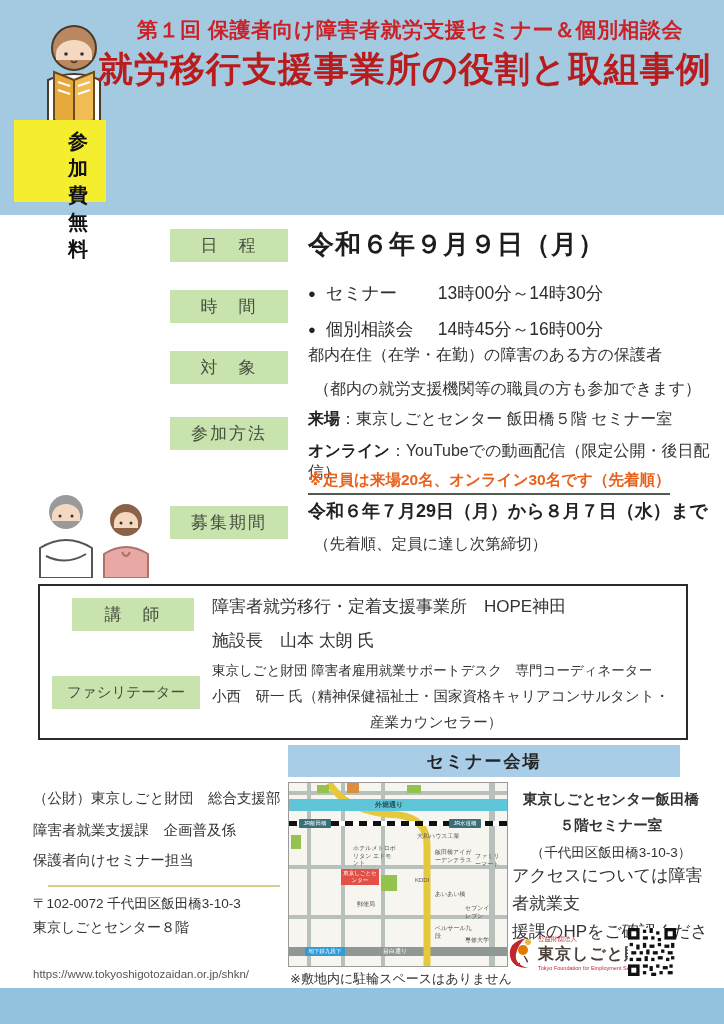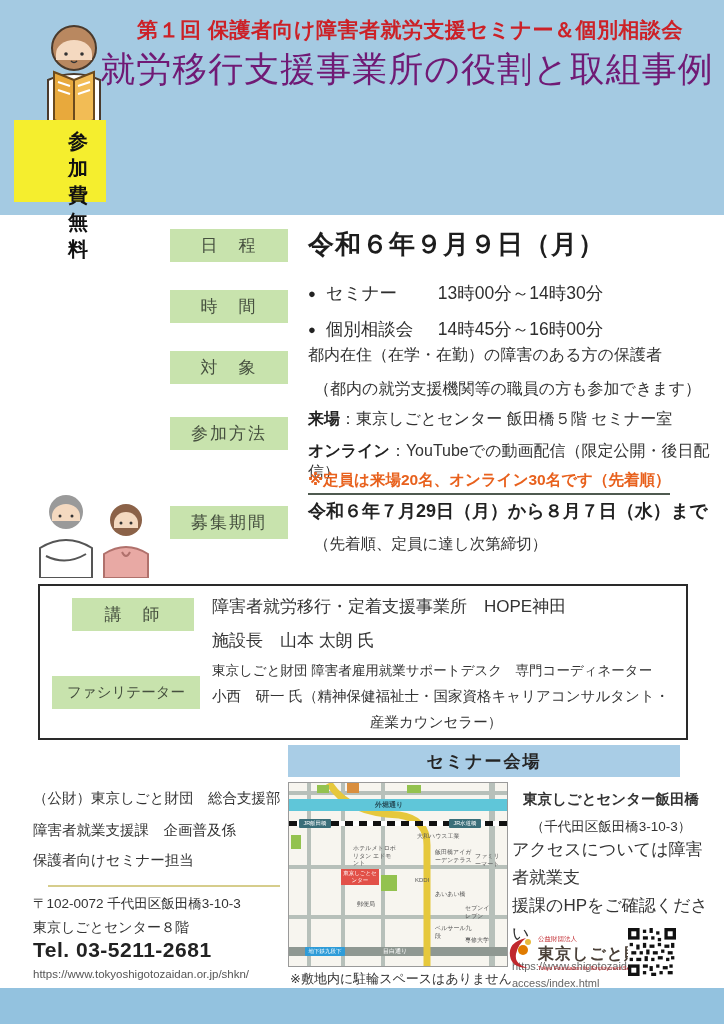--- a/index.html
+++ b/index.html
@@ -4,22 +4,22 @@
 <style>
   html,body{margin:0;padding:0;background:#e9e9e9;font-family:"Liberation Sans","DejaVu Sans",sans-serif;}
   #flyer{position:relative;width:724px;height:1024px;background:#ffffff;overflow:hidden;margin:0 auto;}
 
   
   .band-top{position:absolute;left:0;top:0;width:724px;height:215px;background:#a4cae2;}
   .band-bottom{position:absolute;left:0;top:988px;width:724px;height:36px;background:#93c2df;}
 
   .subtitle{position:absolute;left:105px;top:16px;width:610px;text-align:center;
     font-size:21px;font-weight:bold;color:#cc2127;letter-spacing:0.5px;}
-  .main-title{position:absolute;left:98px;top:46px;width:618px;text-align:center;
-    font-size:35px;font-weight:normal;color:#701a75;letter-spacing:1px;}
+  .main-title{position:absolute;left:98px;top:46px;width:618px;text-align:left;
+    font-size:35px;font-weight:bold;color:#b91c1c;letter-spacing:1px;}
 
   .reader-icon{position:absolute;left:28px;top:20px;width:92px;height:108px;}
 
   .fee-box{position:absolute;left:14px;top:120px;width:92px;height:82px;background:#f5ee2e;
     padding:8px 10px;box-sizing:border-box;display:flex;flex-direction:column;justify-content:space-between;}
   .fee-line{font-size:20px;font-weight:bold;color:#111;text-align:justify;text-align-last:justify;margin-left:44px;}
 
   .intro{position:absolute;left:122px;top:114px;width:596px;font-size:15px;line-height:1.72;color:#3c3c3c;}
 
   
@@ -169,21 +169,20 @@
     <div class="sb-txt" style="left:172px;top:101px;font-size:14.5px">小西　研一 氏（精神保健福祉士・国家資格キャリアコンサルタント・</div>
     <div class="sb-txt" style="left:330px;top:127px;font-size:14.5px">産業カウンセラー）</div>
   </div>
 
   <div class="contact-item" style="top:789px;font-size:14.5px">（公財）東京しごと財団　総合支援部</div>
   <div class="contact-item" style="top:821px;font-size:14.5px">障害者就業支援課　企画普及係</div>
   <div class="contact-item" style="top:851px;font-size:14.5px">保護者向けセミナー担当</div>
   <div class="divider"></div>
   <div class="contact-item" style="top:895px;font-size:13.5px">〒102-0072 千代田区飯田橋3-10-3</div>
   <div class="contact-item" style="top:919px;font-size:14px">東京しごとセンター８階</div>
-  <div class="contact-item tel" style="top:938px">Tel. 03-5211-2681</div>
   <div class="contact-item small-url" style="top:968px">https://www.tokyoshigotozaidan.or.jp/shkn/</div>
 
   <div class="header-bar" style="left:288px;top:745px;width:392px">セミナー会場</div>
 
   <div class="map">
     <div class="road-v" style="left:18px"></div>
     <div class="road-v" style="left:52px"></div>
     <div class="road-v" style="left:92px"></div>
     <div class="road-v" style="left:200px;width:6px"></div>
     <div class="road-h" style="top:8px"></div>
@@ -215,20 +214,21 @@
     <span class="map-label" style="left:176px;top:154px;width:30px">専修大学</span>
     <span class="map-label" style="left:176px;top:122px;width:30px">セブンイレブン</span>
     <span class="map-label white" style="left:94px;top:165px">目白通り</span>
     <div class="metro-box" style="left:16px;top:164px;width:40px">地下鉄九段下</div>
   </div>
 
   <div class="map-note">※敷地内に駐輪スペースはありません</div>
 
   <div class="venue-info">
     <div class="vname">東京しごとセンター飯田橋</div>
+    <div class="vname">５階セミナー室</div>
     <div class="vaddr">（千代田区飯田橋3-10-3）</div>
     <div class="vaccess">
       <span>アクセスについては障害者就業支</span><br>
       <span>援課のHPをご確認ください</span>
     </div>
     <div class="vurl">
       <span>https://www.shigotozaidan.or.jp/</span><br>
       <span>access/index.html</span>
     </div>
   </div>

